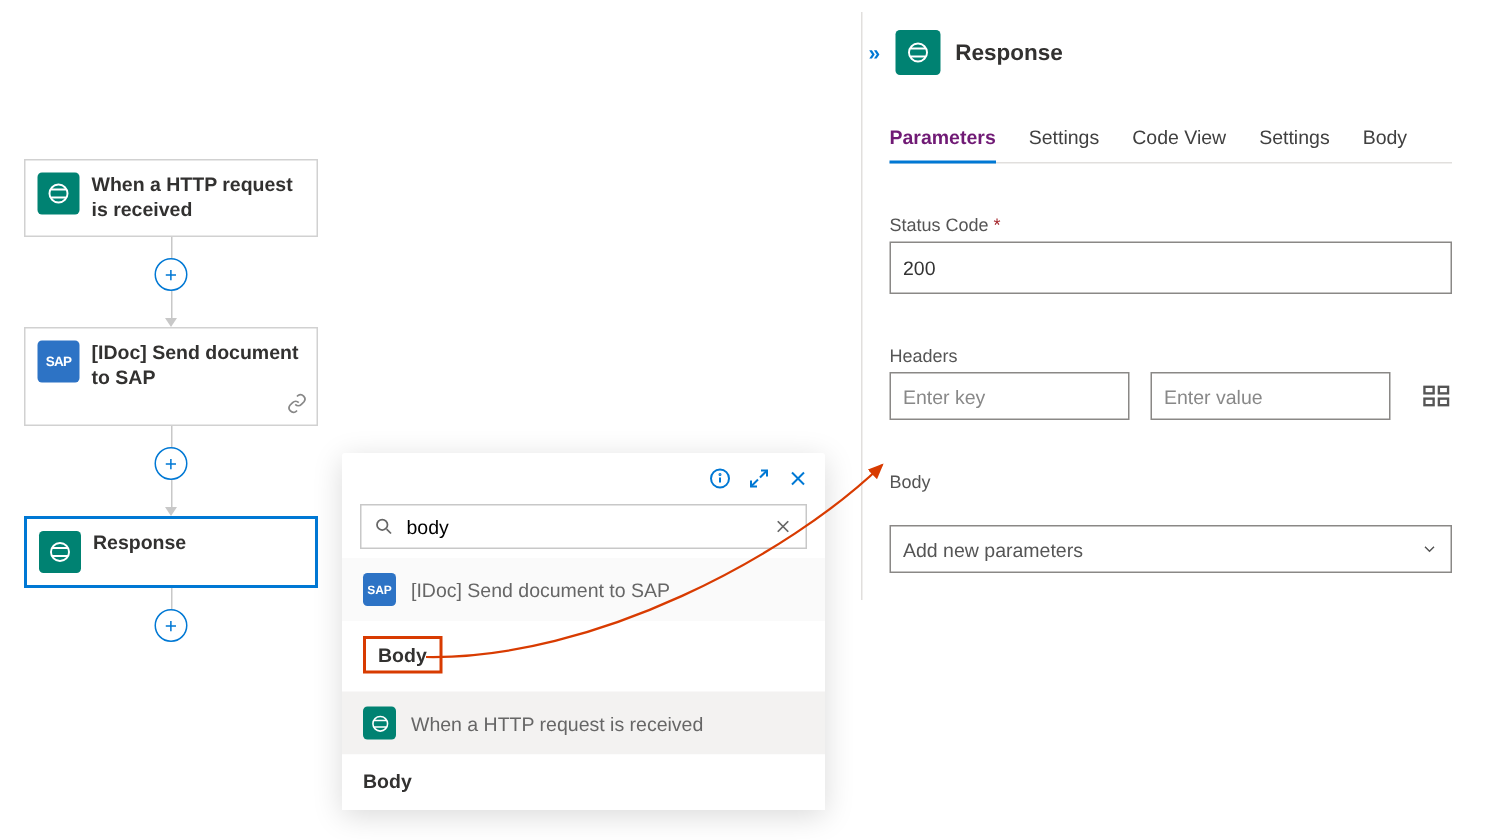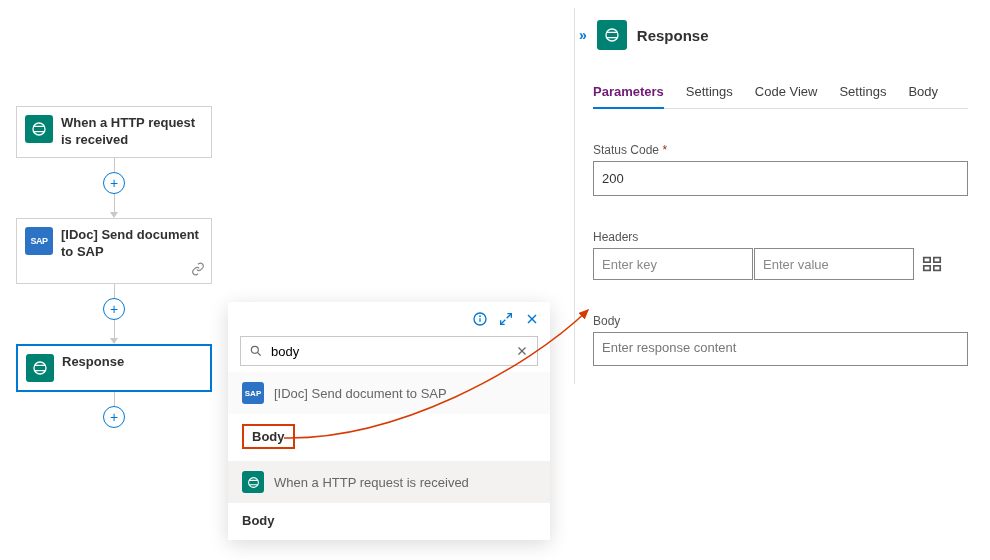--- a/index.html
+++ b/index.html
@@ -41,21 +41,21 @@
   .pane-top { display:flex; align-items:center; gap:10px; margin-left:-14px; }
   .collapse-chev { color:#0078d4; font-size:14px; font-weight:bold; cursor:pointer; }
   .pane-icon { width:30px; height:30px; border-radius:3px; background:#008272; display:flex; align-items:center; justify-content:center; }
   .pane-title { font-size:15px; font-weight:600; }
   .tabs { display:flex; gap:22px; margin-top:28px; border-bottom:1px solid #e1dfdd; }
   .tab { padding:6px 0 8px; font-size:13px; color:#404040; cursor:pointer; }
   .tab.active { font-weight:600; color:#701a75; border-bottom:2px solid #0078d4; margin-bottom:-1px; }
   .field-label { font-size:12px; color:#555; margin-top:34px; margin-bottom:4px; }
   .req::after { content:" *"; color:#a4262c; }
   .input-box { width:100%; height:35px; border:1px solid #8a8886; padding:0 8px; font-size:13px; color:#333; }
-  .kv-row { display:flex; align-items:center; gap:1px; }
+  .kv-row { display:flex; align-items:center; gap:14px; }
   .kv-row input { width:160px; height:32px; border:1px solid #8a8886; padding:0 8px; font-size:13px; color:#666; }
   .kv-row .sw-btn { width:22px; height:22px; cursor:pointer; margin-left:6px; }
   .body-box { width:100%; height:34px; border:1px solid #8a8886; padding:7px 8px; font-size:13px; color:#777; }
   .select-box { width:100%; height:32px; border:1px solid #8a8886; padding:0 8px; font-size:13px; color:#555; display:flex; align-items:center; justify-content:space-between; cursor:pointer; margin-top:22px; }
   .chev-down { width:12px; height:12px; }
 
   
   svg.curve { position:absolute; left:276px; top:270px; width:330px; height:180px; pointer-events:none; }
 
   ::placeholder { color:#888; }
@@ -194,22 +194,27 @@
     <input placeholder="Enter value" style="">
     <svg class="sw-btn" viewBox="0 0 24 24" fill="none" stroke="#555" stroke-width="1.8">
       <rect x="3" y="5" width="7" height="5"></rect>
         <rect x="3" y="14" width="7" height="5"></rect>
       <rect x="14" y="5" width="7" height="5"></rect>
         <rect x="14" y="14" width="7" height="5"></rect>
     </svg>
   </div>
 
   <div class="field-label">Body</div>
-  <div class="body-box">Enter response content</div>
-
+
+  <div class="select-box">
+    <span>Add new parameters</span>
+    <svg class="chev-down" viewBox="0 0 24 24" fill="none" stroke="#555" stroke-width="2">
+        <polyline points="6 9 12 15 18 9"></polyline>
+      </svg>
+  </div>
 </div>
 
 <svg class="curve">
   <defs>
     <marker id="ah" markerWidth="8" markerHeight="8" refX="6" refY="3" orient="auto">
       <path d="M0,0 L7,3 L0,6 Z" fill="#d83b01"></path>
     </marker>
   </defs>
   <path d="M 8 168 C 120 170, 250 100, 312 40" stroke="#d83b01" stroke-width="1.5" fill="none" marker-end="url(#ah)"></path>
 </svg>

